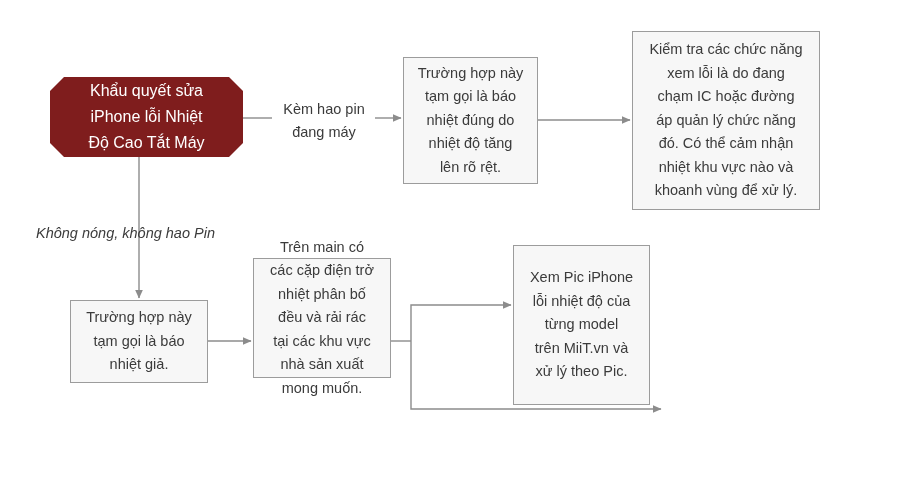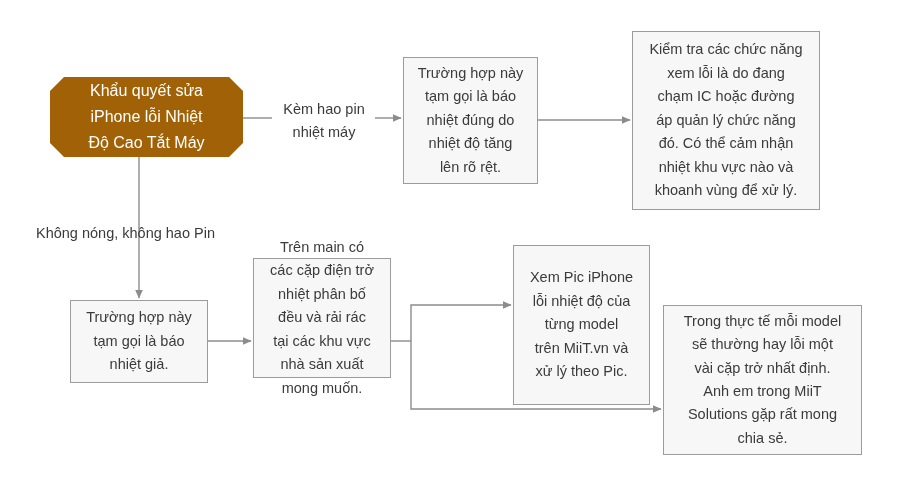--- a/index.html
+++ b/index.html
@@ -39,21 +39,21 @@
   .proc{
     background:#f7f7f7;
     border:1px solid #9c9c9c;
     color:#3b3b3b;
     font-size:14.5px;
     line-height:1.62;
     padding:6px 13px;
   }
   
   .octagon{
-    background:#a16207;
+    background:#7f1d1d;
     color:#ffffff;
     font-size:16px;
     line-height:1.62;
     padding:6px 10px;
     clip-path:polygon(
       14px 0, calc(100% - 14px) 0,
       100% 14px, 100% calc(100% - 14px),
       calc(100% - 14px) 100%, 14px 100%,
       0 calc(100% - 14px), 0 14px);
   }
@@ -134,27 +134,19 @@
   </div>
 
   <div class="node proc" style="left:513px; top:245px; width:137px; height:160px;">
     <span class="node-text">Xem Pic iPhone
 lỗi nhiệt độ của
 từng model
 trên MiiT.vn và
 xử lý theo Pic.</span>
   </div>
 
-  <div class="node proc" style="left:663px; top:305px; width:199px; height:150px;">
-    <span class="node-text">Trong thực tế mỗi model
-sẽ thường hay lỗi một
-vài cặp trở nhất định.
-Anh em trong MiiT
-Solutions gặp rất mong
-chia sẻ.</span>
-  </div>
 
   <div class="edge-label" style="left:272px; top:98px; width:104px;">Kèm hao pin
-nhiệt máy</div>
+đang máy</div>
 
-  <div class="edge-label left" style="left:36px; top:222px; width:230px;">Không nóng, không hao Pin</div>
+  <div class="edge-label left" style="left:36px; top:222px; width:230px;font-style:italic;">Không nóng, không hao Pin</div>
 
 </div>
 
 </body></html>

